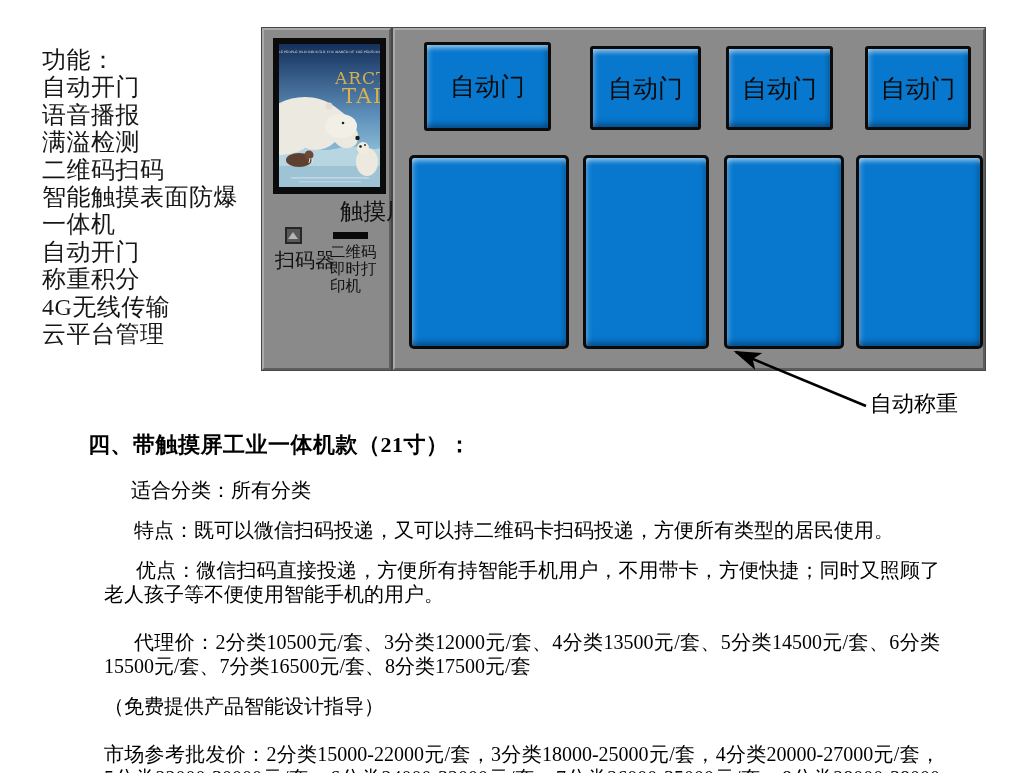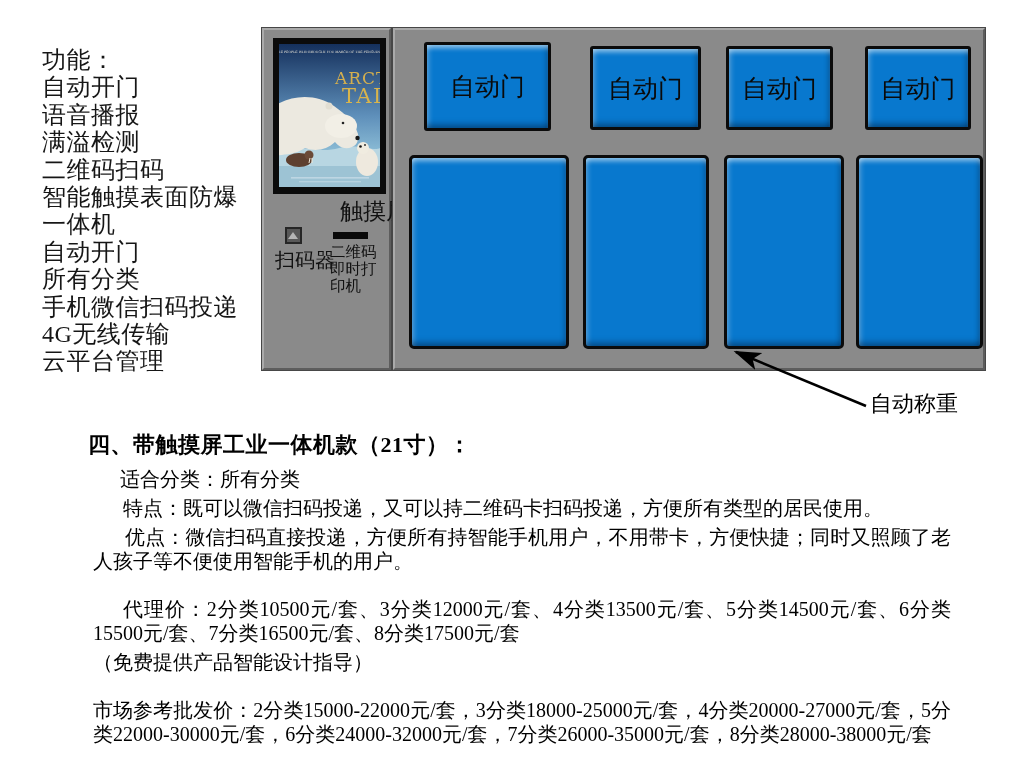--- a/index.html
+++ b/index.html
@@ -93,40 +93,39 @@
   .heading {
     left:88px; top:430px;
     font-size:22px; font-weight:bold; color:#000;
     white-space:nowrap; letter-spacing:0.5px;
   }
   .body-text {
     left:88px; top:462px; width:868px;
     font-size:20px; line-height:24px; color:#000;
     text-align:justify;
   }
-  .body-text p { margin:5px; }
+  .body-text p { margin:16px; }
   .ind1 { text-indent:27px; }
   .ind2 { text-indent:30px; }
   .ind3 { text-indent:32px; }
   .gap-after { margin-bottom:24px !important; }
 </style>
 </head>
 <body>
 
 <div class="abs features">
   <div>功能：</div>
   <div>自动开门</div>
   <div>语音播报</div>
   <div>满溢检测</div>
   <div>二维码扫码</div>
   <div>智能触摸表面防爆</div>
   <div>一体机</div>
   <div>自动开门</div>
-  <div>所有分类</div>
-  <div>手机微信扫码投递</div>
+  <div>称重积分</div>
   <div>4G无线传输</div>
   <div>云平台管理</div>
 </div>
 
 <div class="abs panel panel-left">
 
   <div class="abs poster-frame">
     <svg class="poster-svg" viewBox="0 0 101 143">
       <defs>
         <linearGradient id="sky" x1="0" y1="0" x2="0" y2="1">

